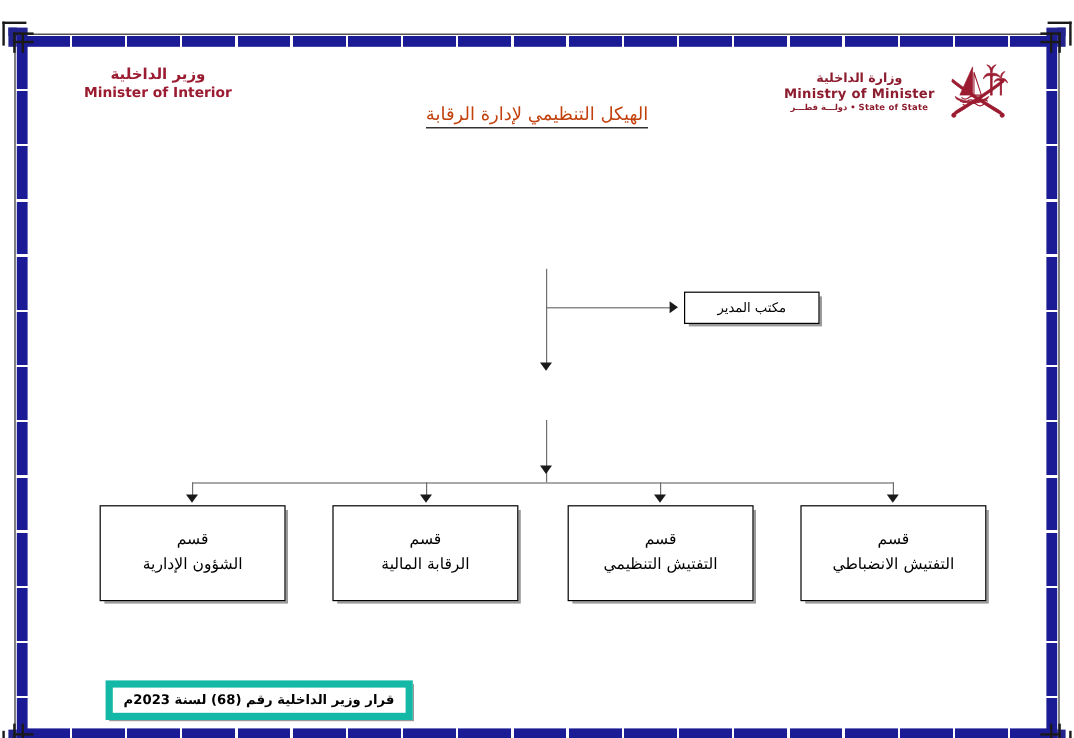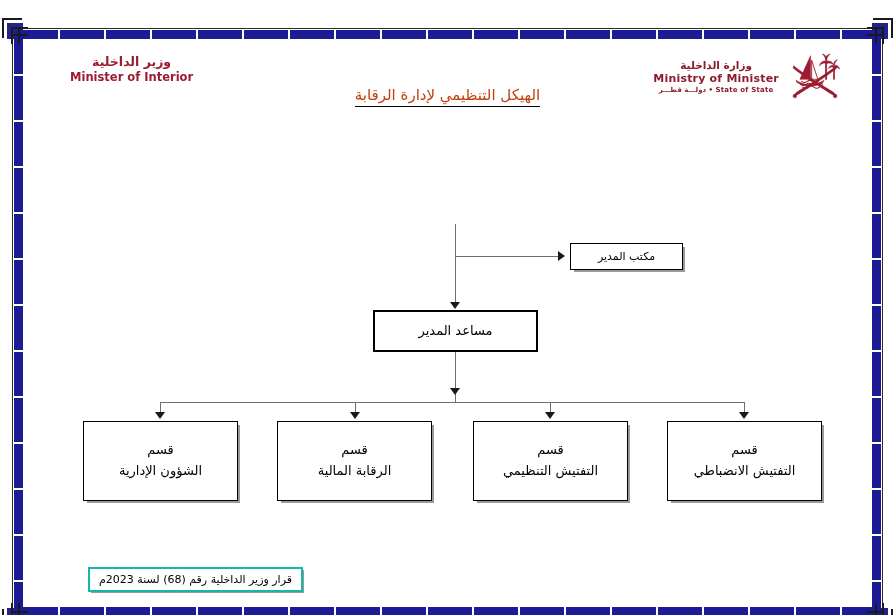--- a/index.html
+++ b/index.html
@@ -62,23 +62,23 @@
   .ln.h{height:1px;}
   .arw{position:absolute;width:0;height:0;
     border-left:5px solid transparent;border-right:5px solid transparent;
     border-top:7px solid #1a1a1a;}
   .arw-r{position:absolute;width:0;height:0;
     border-top:5px solid transparent;border-bottom:5px solid transparent;
     border-left:7px solid #1a1a1a;}
 
   
   .footer{position:absolute;left:88px;top:551px;
-    border:2px solid #14b8a6;box-shadow:2px 2px 0 -1px #9a9a9a;
+    border:6px solid #14b8a6;box-shadow:2px 2px 0 -1px #9a9a9a;
     background:#fff;padding:4px 9px;direction:rtl;
-    font-size:11px;font-weight:normal;color:#000;}
+    font-size:11px;font-weight:bold;color:#000;}
 </style>
 </head>
 <body>
 
 <div id="page">
 
   <div>
     <div class="border-thinline" style="left:14px;top:12px;width:867px;height:1px;"></div>
     <div class="border-band band-h" style="left:14px;top:14px;width:867px;"></div>
 
@@ -210,23 +210,20 @@
 
     <div class="ln v" style="left:744px;top:386px;height:14px;"></div>
     <div class="arw" style="left:739px;top:396px;"></div>
   </div>
 
 
   <div class="node thin" style="left:570px;top:227px;width:113px;height:27px;">
     <div class="l1" style="font-size:11px;">مكتب المدير</div>
   </div>
 
-  <div class="node thick" style="left:373px;top:294px;width:165px;height:42px;">
-    <div class="l1 spaced">مساعد المدير</div>
-  </div>
 
   <div class="node thin" style="left:83px;top:405px;width:155px;height:80px;">
     <div class="l1">قسم</div>
     <div class="l2">الشؤون الإدارية</div>
   </div>
 
   <div class="node thin" style="left:277px;top:405px;width:155px;height:80px;">
     <div class="l1">قسم</div>
     <div class="l2">الرقابة المالية</div>
   </div>

